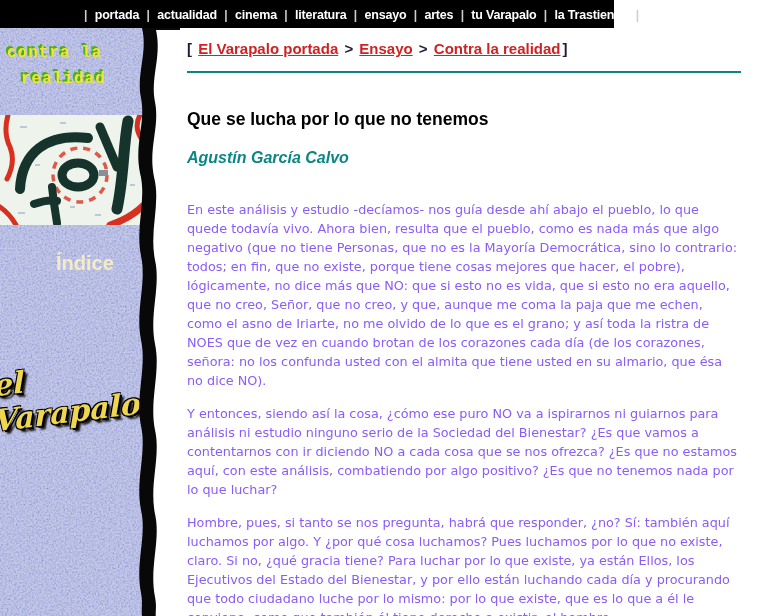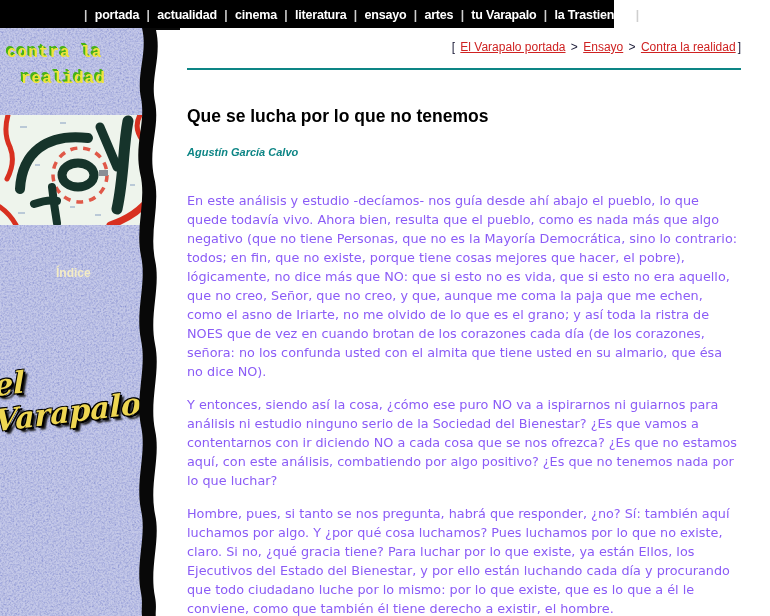--- a/index.html
+++ b/index.html
@@ -16,41 +16,41 @@
   
   #sidebar{position:absolute;left:0;top:28px;width:180px;height:588px;background:#fff;}
   #purple{position:absolute;left:0;top:0;width:152px;height:588px;background:#8a93d8;}
   #purple svg{position:absolute;left:0;top:0;}
   #banner{position:absolute;left:0;top:12px;width:152px;z-index:3;
           font-family:"Liberation Mono","DejaVu Sans Mono",monospace;font-weight:bold;
           font-size:16px;line-height:26px;color:#f0e43c;padding-left:7px;letter-spacing:1px;
           text-shadow:-2px -2px 0 #47b414, -1px -1px 0 #3fa312;}
   #banner .l2{padding-left:14px;}
   #eye{position:absolute;left:0;top:87px;width:153px;height:110px;z-index:2;}
-  #indice{position:absolute;left:0;top:238px;width:152px;z-index:3;display:block;
-          font-family:"Liberation Sans",sans-serif;font-weight:bold;font-size:12px;
+  #indice{position:absolute;left:0;top:224px;width:152px;z-index:3;display:block;
+          font-family:"Liberation Sans",sans-serif;font-weight:bold;font-size:20px;
           color:#f4ecc4;text-decoration:none;padding-left:56px;box-sizing:border-box;}
   #logo{position:absolute;left:-6px;top:330px;width:168px;z-index:3;
         font-family:"DejaVu Serif","Liberation Serif",serif;font-style:italic;font-weight:bold;
         font-size:30px;color:#eed followed;color:#eed652;transform:rotate(-7deg) skewX(-6deg);
         text-shadow:-1px -1px 0 #000,1px -1px 0 #000,-1px 1px 0 #000,2px 2px 0 #000,4px 4px 2px #1a1a1a;
         text-decoration:none;letter-spacing:0px;}
   #torn{position:absolute;left:128px;top:0;width:52px;height:588px;z-index:4;pointer-events:none;}
 
   
   #main{position:absolute;left:187px;top:40px;width:554px;}
-  #breadcrumb{text-align:right;font-size:12px;font-weight:normal;color:#1c1c38;
+  #breadcrumb{text-align:left;font-size:15px;font-weight:bold;color:#1c1c38;
               font-family:"Liberation Sans",sans-serif;white-space:nowrap;}
   .bc-link{color:#cf2222;text-decoration:underline;margin:0 2px;}
   .bc-bracket,.bc-sep{color:#1c1c38;}
   #rule{border:0;border-top:2px solid #0d8585;margin:14px 0 0 0;height:0;}
   #title{font-family:"Liberation Sans",sans-serif;font-weight:bold;font-size:17.5px;
          color:#000;margin:36px 0 0 0;}
   #author{font-family:"Liberation Sans",sans-serif;font-weight:bold;font-style:italic;
-          font-size:11px;color:#0d8585;margin:19px 0 0 0;}
+          font-size:16px;color:#0d8585;margin:19px 0 0 0;}
   #body-text{margin-top:33px;}
   #body-text p{font-size:12.8px;line-height:19px;color:#8b5cf6;margin:8px 0 14px 0;
                font-family:"DejaVu Sans",sans-serif;}
 </style>
 </head>
 <body>
 
 <div id="page">
 
   <div id="topnav"><span class="nav-sep"> | </span><a class="nav-item" href="#">portada</a><span class="nav-sep"> | </span><a class="nav-item" href="#">actualidad</a><span class="nav-sep"> | </span><a class="nav-item" href="#">cinema</a><span class="nav-sep"> | </span><a class="nav-item" href="#">literatura</a><span class="nav-sep"> | </span><a class="nav-item" href="#">ensayo</a><span class="nav-sep"> | </span><a class="nav-item" href="#">artes</a><span class="nav-sep"> | </span><a class="nav-item" href="#">tu Varapalo</a><span class="nav-sep"> | </span><a class="nav-item" href="#">la Trastienda</a><span class="nav-sep"> | </span><a class="nav-item" href="#">prensa y buscadores</a></div>

